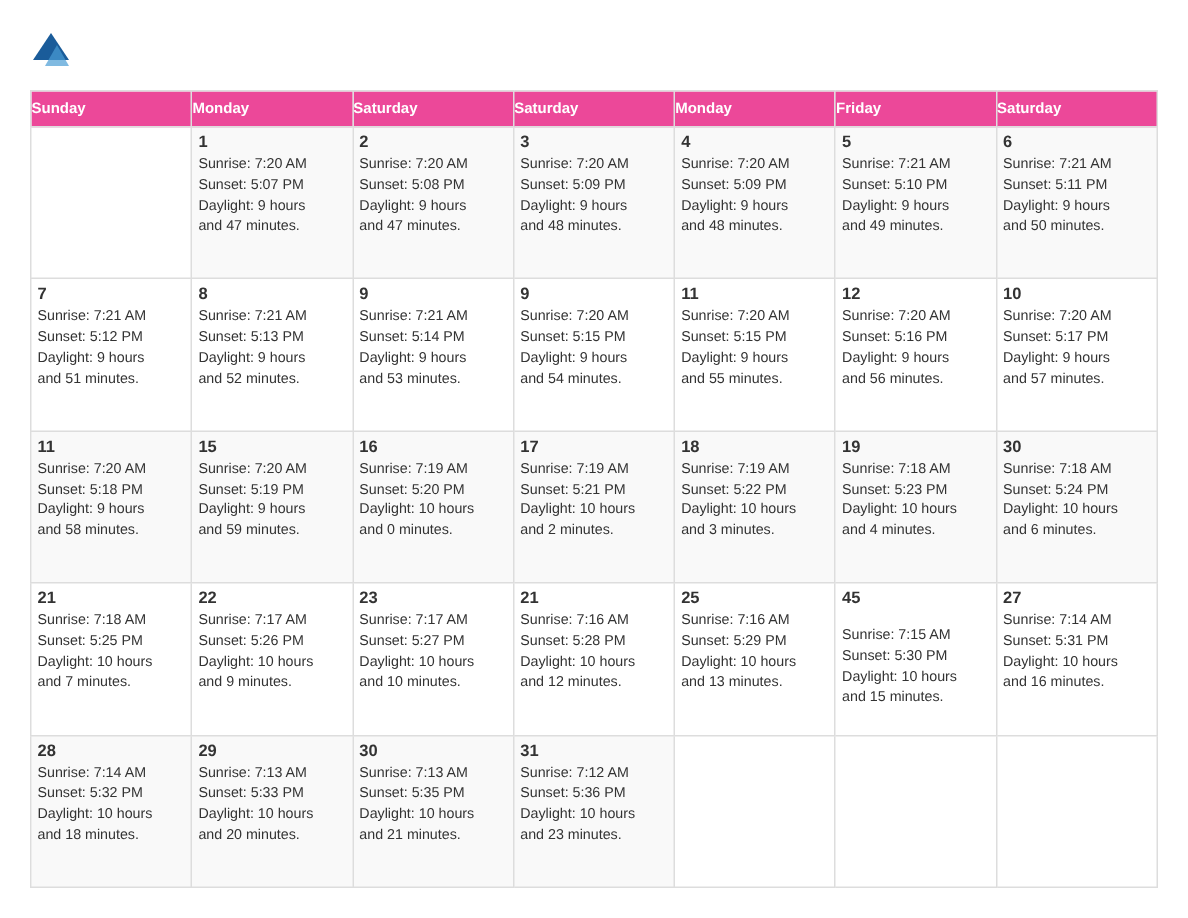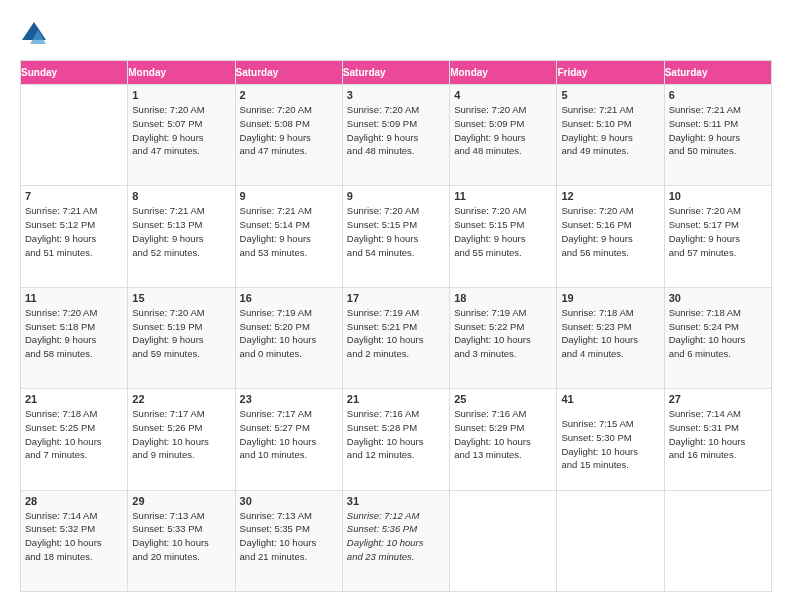--- a/index.html
+++ b/index.html
@@ -306,21 +306,21 @@
 and 12 minutes.</div>
           </td>
           <td>
             <span class="day-num">25</span>
             <div class="day-info" style="white-space: pre-line;">Sunrise: 7:16 AM
 Sunset: 5:29 PM
 Daylight: 10 hours
 and 13 minutes.</div>
           </td>
           <td>
-            <span class="day-num">41</span>
+            <span class="day-num">45</span>
             <div class="day-info" style="white-space: pre-line; margin-top: 12px;">Sunrise: 7:15 AM
 Sunset: 5:30 PM
 Daylight: 10 hours
 and 15 minutes.</div>
           </td>
           <td>
             <span class="day-num">27</span>
             <div class="day-info" style="white-space: pre-line;">Sunrise: 7:14 AM
 Sunset: 5:31 PM
 Daylight: 10 hours
@@ -344,21 +344,21 @@
           </td>
           <td>
             <span class="day-num">30</span>
             <div class="day-info" style="white-space: pre-line;">Sunrise: 7:13 AM
 Sunset: 5:35 PM
 Daylight: 10 hours
 and 21 minutes.</div>
           </td>
           <td>
             <span class="day-num">31</span>
-            <div class="day-info" style="white-space: pre-line; font-style: italic;">Sunrise: 7:12 AM
+            <div class="day-info" style="white-space: pre-line;">Sunrise: 7:12 AM
 Sunset: 5:36 PM
 Daylight: 10 hours
 and 23 minutes.</div>
           </td>
           <td class="empty-cell"></td>
           <td class="empty-cell"></td>
           <td class="empty-cell"></td>
         </tr>
       </tbody>
   </table>

